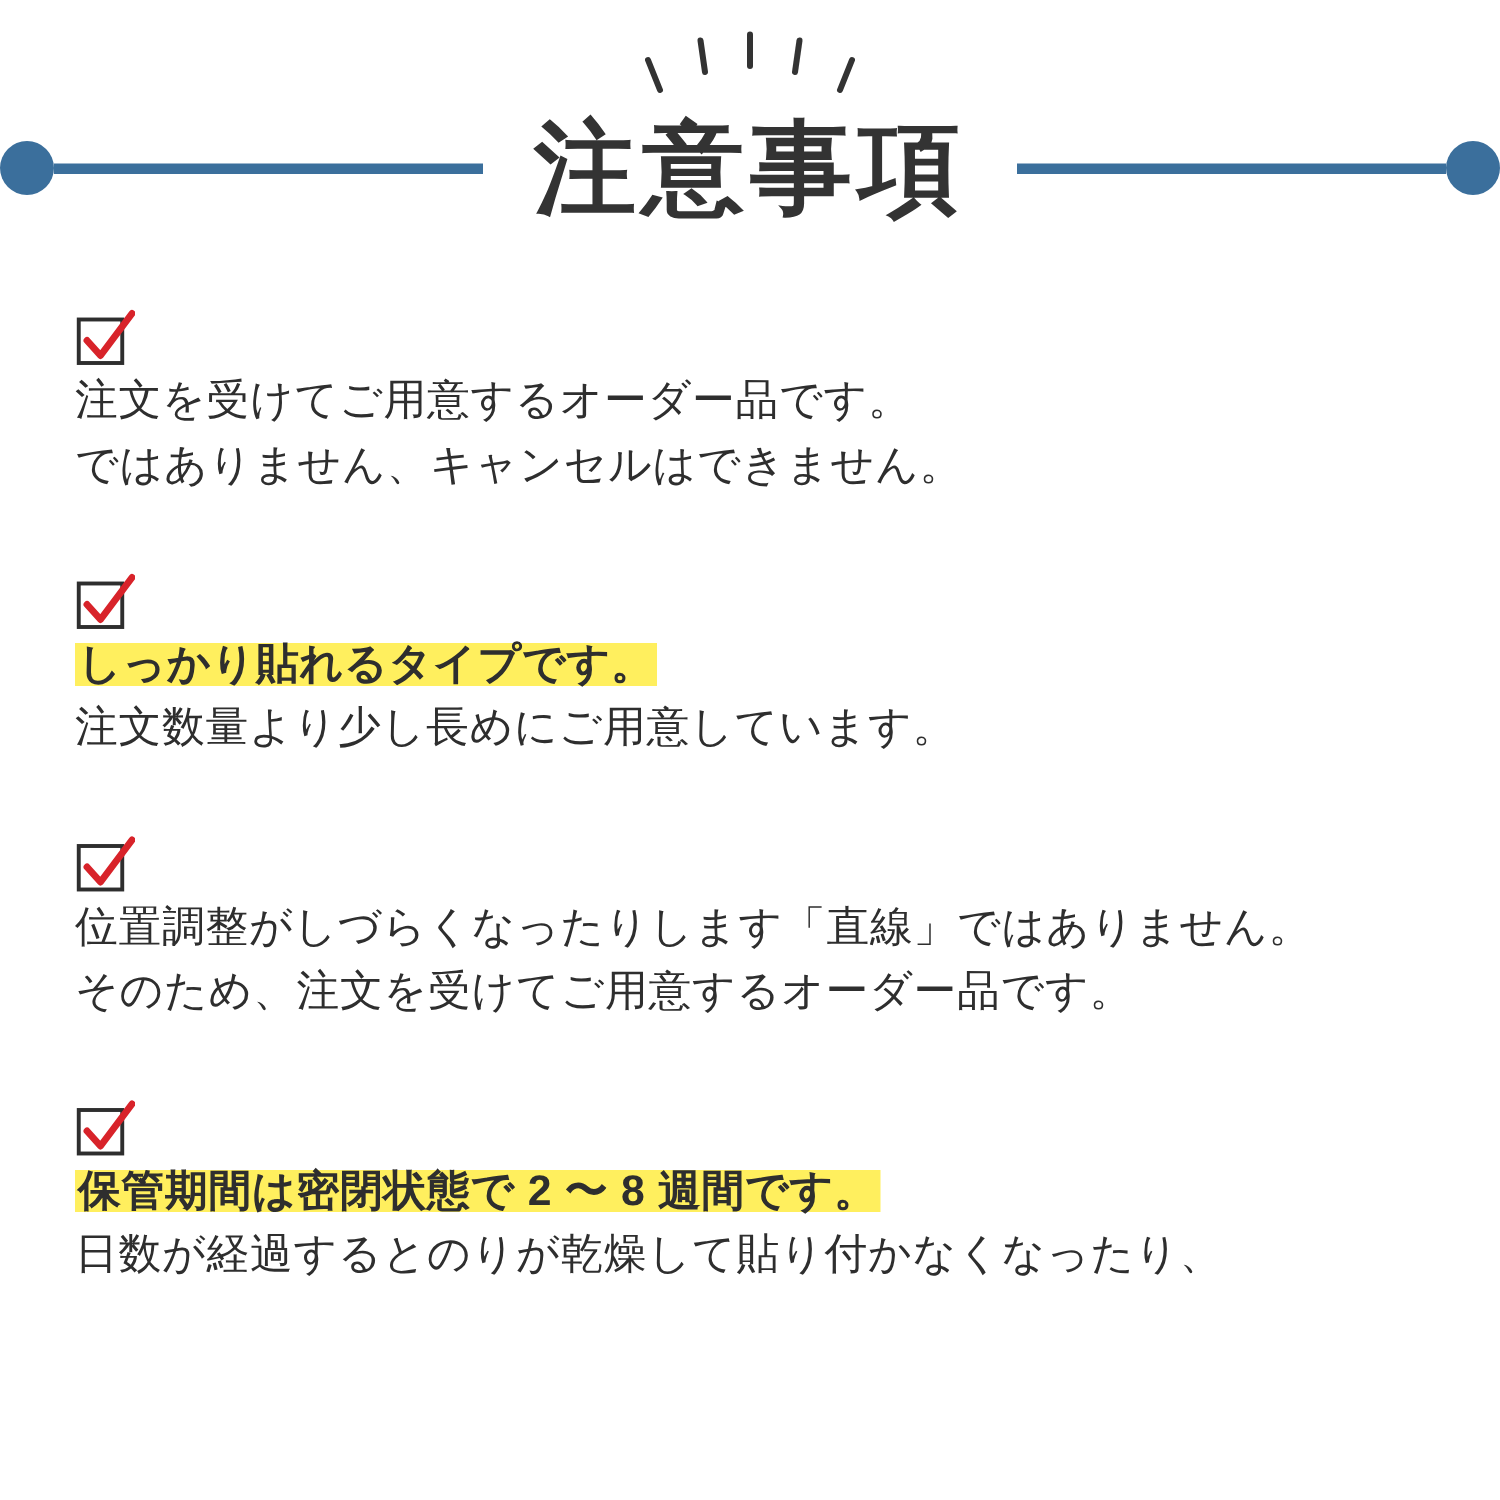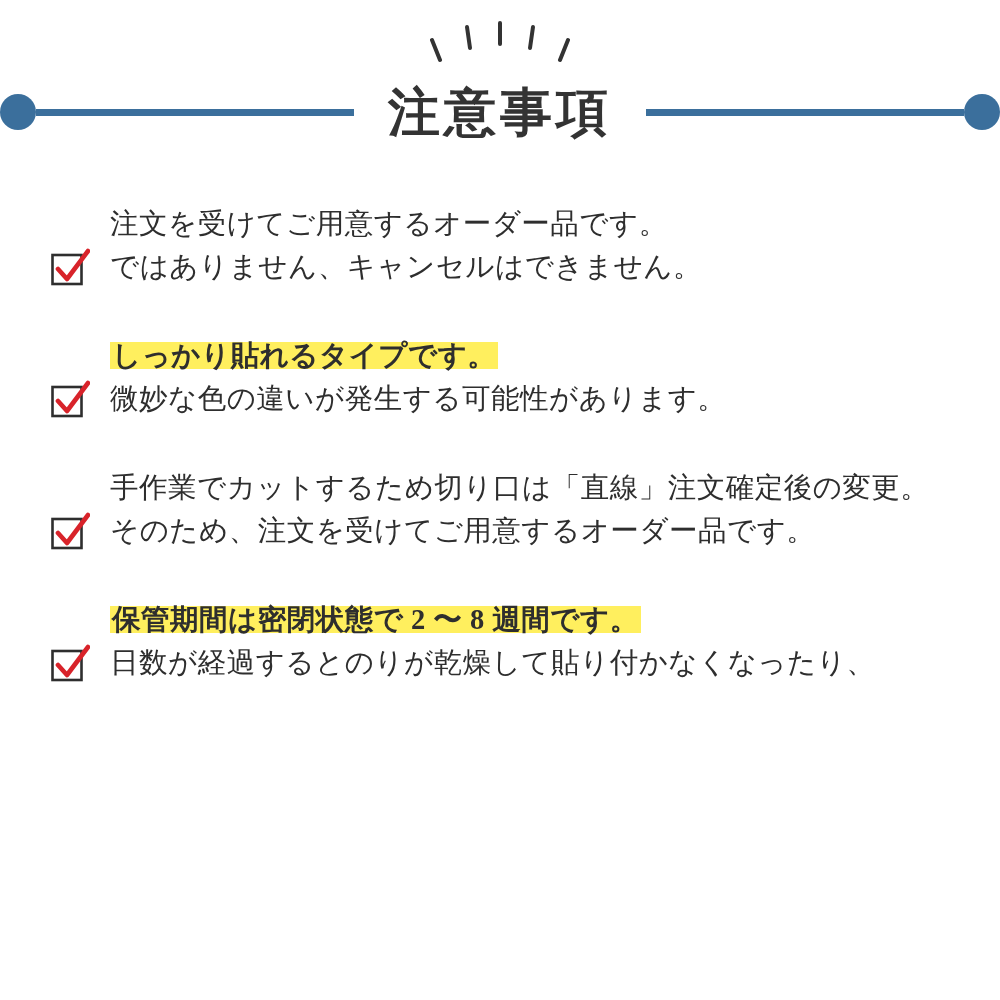--- a/index.html
+++ b/index.html
@@ -51,37 +51,38 @@
   .rule {
     height: 7px;
     background: #3b6f9c;
     flex: 1 1 auto;
   }
   .rule-left { margin-right: 0; }
   .rule-right { margin-left: 0; }
   .title {
     flex: 0 0 auto;
     padding: 0 34px;
-    font-size: 52px;
+    font-size: 68px;
     font-weight: bold;
     letter-spacing: 4px;
     color: #333333;
     line-height: 1;
     white-space: nowrap;
   }
 
   
   .notes {
     padding: 22px 0 0 0;
   }
   .note {
     display: flex;
-    align-items: flex-end;
+    align-items: flex-start;
     padding: 0 40px 0 50px;
     margin-bottom: 46px;
+    flex-direction: column;
   }
   .check {
     flex: 0 0 auto;
     width: 40px;
     height: 40px;
     position: relative;
     margin-right: 20px;
     margin-top: 4px;
   }
   .check svg { display: block; }
@@ -92,21 +93,20 @@
   .line {
     font-size: 28.5px;
     line-height: 1.5;
     letter-spacing: 0.5px;
     color: #2e2e2e;
     white-space: nowrap;
   }
   .line .hl {
     background: linear-gradient(transparent 6%, #ffef5e 6%, #ffef5e 94%, transparent 94%);
     padding: 0 2px;
-    font-family: Liberation Serif, serif;
   }
   .line.bold {
     font-weight: bold;
   }
 </style>
 </head>
 <body>
 
 <div class="header">
   <div class="sparkle">
@@ -145,32 +145,32 @@
     </div>
     <div class="note">
       <div class="check">
         <svg width="40" height="40" viewBox="0 0 40 40" aria-hidden="true">
           <rect x="2.5" y="7" width="29" height="29" fill="none" stroke="#2e2e2e" stroke-width="2.6"></rect>
           <path d="M8 21 L17 31 L38 3" fill="none" stroke="#d8232a" stroke-width="4.6" stroke-linecap="round" stroke-linejoin="round"></path>
         </svg>
       </div>
       <div class="lines">
         <div class="line bold"><span class="hl">しっかり貼れるタイプです。</span></div>
-        <div class="line">微妙な色の違いが発生する可能性があります。</div>
+        <div class="line">注文数量より少し長めにご用意しています。</div>
       </div>
     </div>
     <div class="note">
       <div class="check">
         <svg width="40" height="40" viewBox="0 0 40 40" aria-hidden="true">
           <rect x="2.5" y="7" width="29" height="29" fill="none" stroke="#2e2e2e" stroke-width="2.6"></rect>
           <path d="M8 21 L17 31 L38 3" fill="none" stroke="#d8232a" stroke-width="4.6" stroke-linecap="round" stroke-linejoin="round"></path>
         </svg>
       </div>
       <div class="lines">
-        <div class="line">手作業でカットするため切り口は「直線」注文確定後の変更。</div>
+        <div class="line">位置調整がしづらくなったりします「直線」ではありません。</div>
         <div class="line">そのため、注文を受けてご用意するオーダー品です。</div>
       </div>
     </div>
     <div class="note">
       <div class="check">
         <svg width="40" height="40" viewBox="0 0 40 40" aria-hidden="true">
           <rect x="2.5" y="7" width="29" height="29" fill="none" stroke="#2e2e2e" stroke-width="2.6"></rect>
           <path d="M8 21 L17 31 L38 3" fill="none" stroke="#d8232a" stroke-width="4.6" stroke-linecap="round" stroke-linejoin="round"></path>
         </svg>
       </div>

